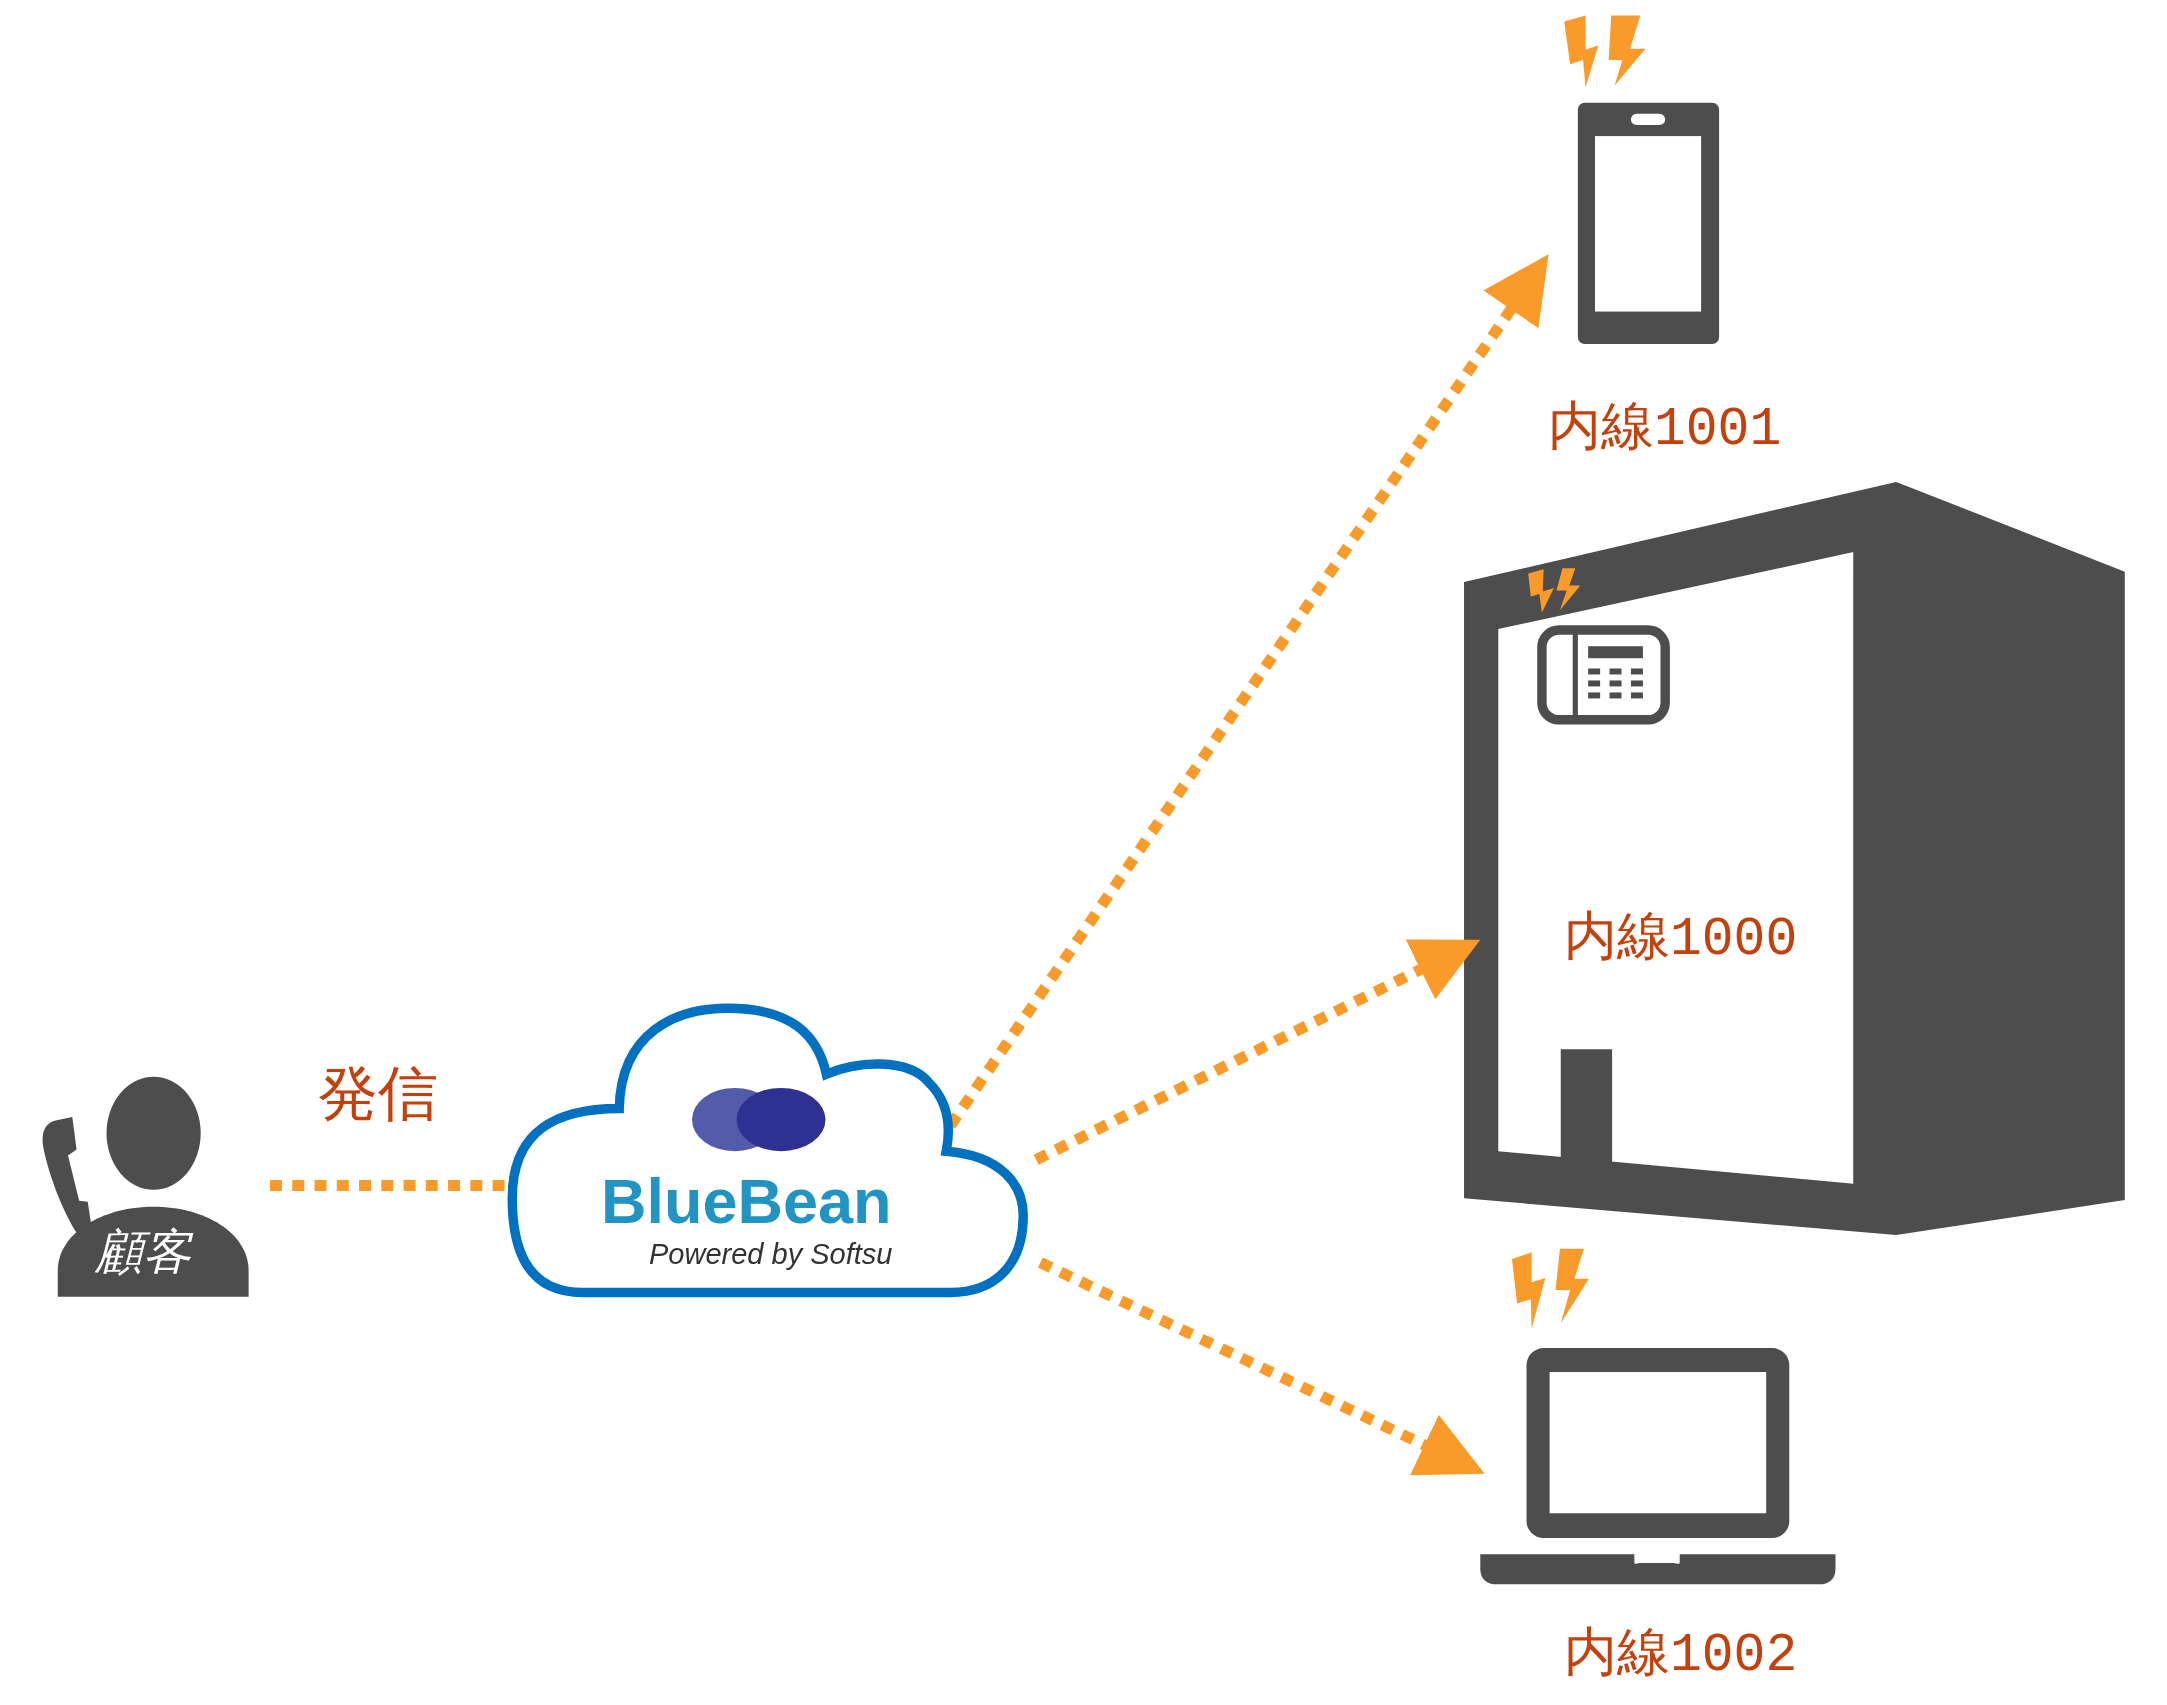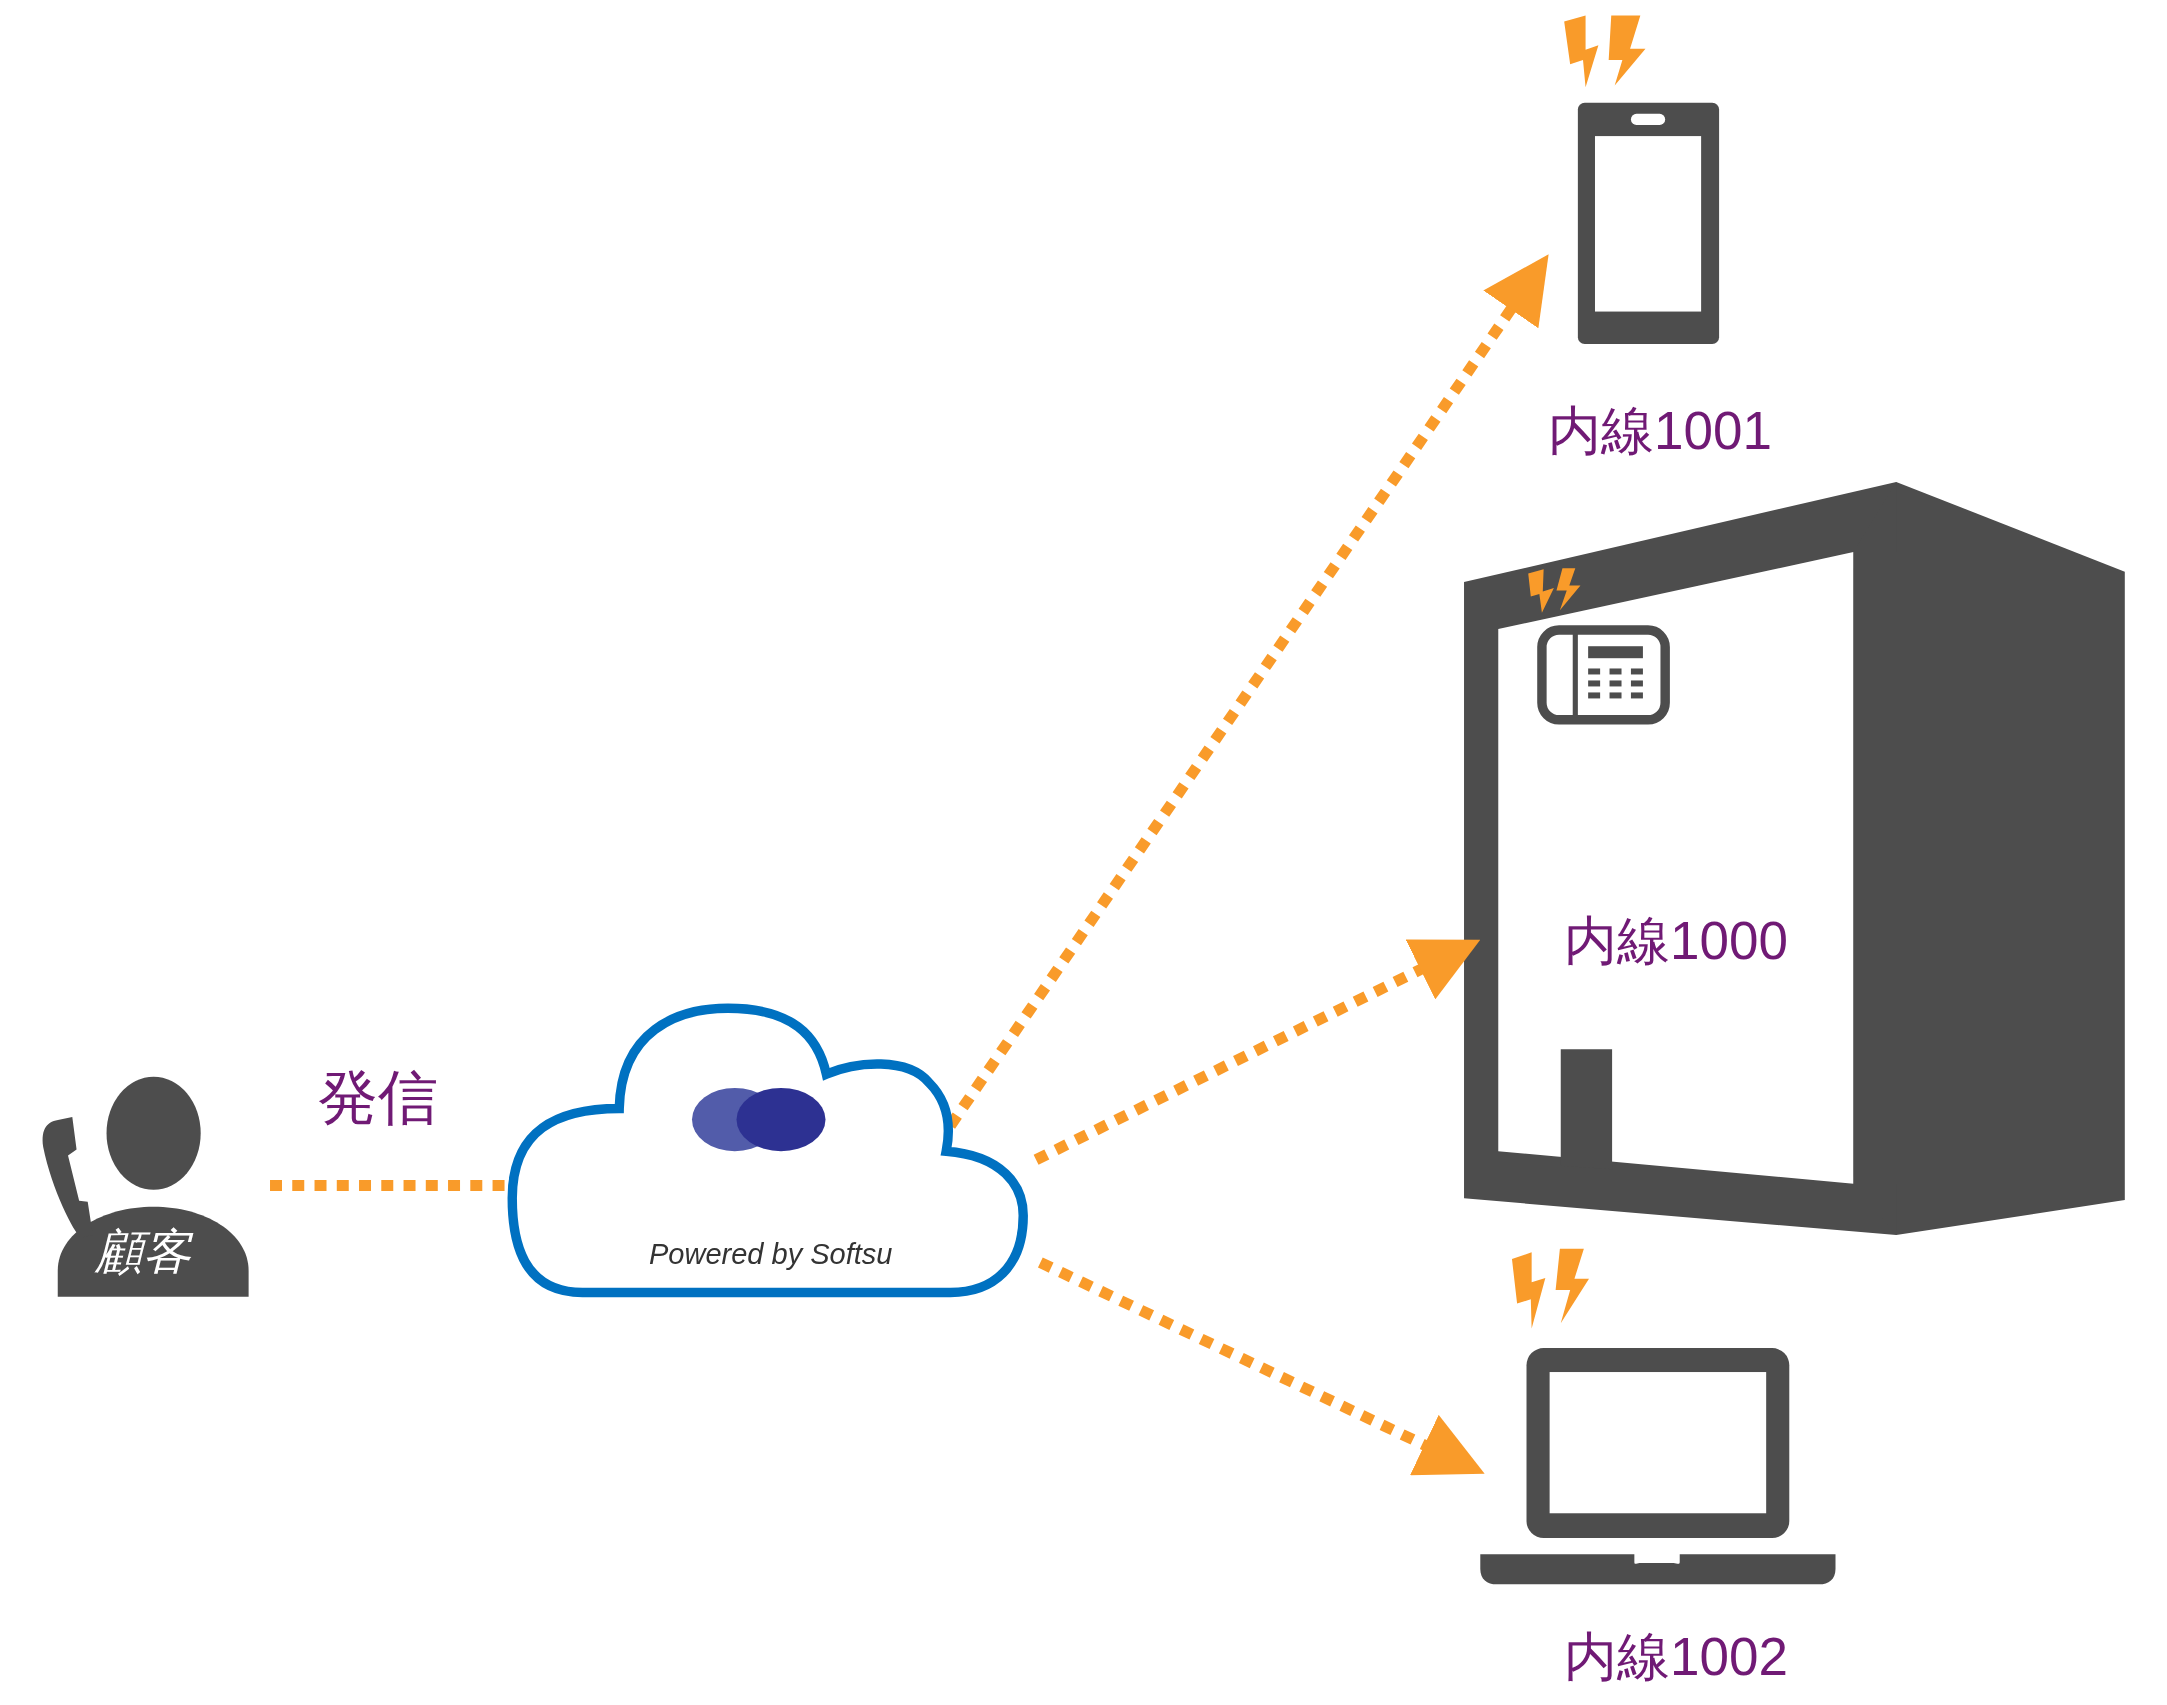--- a/index.html
+++ b/index.html
@@ -1,19 +1,19 @@
 <!DOCTYPE html>
 <html style="font-size:13.7px"><head>
 <meta charset="utf-8">
 <style>
   html, body { margin: 0; padding: 0; background: #ffffff; }
   body { width: 2168px; height: 1705px; position: relative; overflow: hidden;
          font-family: "DejaVu Sans", sans-serif; }
   #stage { position: absolute; left: 0; top: 0; width: 2168px; height: 1705px; }
-  .lbl { position: absolute; color: #701a75; font-family: Liberation Sans, sans-serif;
+  .lbl { position: absolute; color: #c2410c; font-family: Liberation Mono, monospace;
          font-size: 53px; white-space: nowrap; line-height: 1; }
   .brand { position: absolute; color: #2294C4; font-family: "Liberation Sans", sans-serif;
            font-weight: bold; font-size: 63px; line-height: 1; white-space: nowrap; }
   .tag { position: absolute; color: #333333; font-family: "Liberation Sans", sans-serif;
          font-style: italic; font-size: 29px; line-height: 1; white-space: nowrap; }
   .cust { position: absolute; color: #ffffff; font-family: "DejaVu Sans", sans-serif;
           font-size: 48px; line-height: 1; white-space: nowrap; }
 </style>
 </head>
 <body>
@@ -99,19 +99,20 @@
     </g>
     <g fill="#F99B2A">
       <polygon points="1766,1471 1789,1463 1789,1498 1805,1493 1789,1552 1788,1518 1772,1523"></polygon>
       <polygon points="1822,1459 1850,1459 1839,1494 1856,1494 1823,1546 1834,1507 1817,1507"></polygon>
     </g>
   </svg>
 
   <div class="cust" style="left:95px; top:1227px;font-style:italic;">顧客</div>
   <div class="lbl" style="left:318px; top:1068px; font-size:60px;">発信</div>
 
+  <div class="brand" style="left:601px; top:1170px;">BlueBean</div>
   <div class="tag" style="left:649px; top:1240px;">Powered by Softsu</div>
 
   <div class="lbl" style="left:1548px; top:404px;">内線1001</div>
   <div class="lbl" style="left:1564px; top:914px;">内線1000</div>
   <div class="lbl" style="left:1564px; top:1630px;">内線1002</div>
 </div>
 
 
 </body></html>

